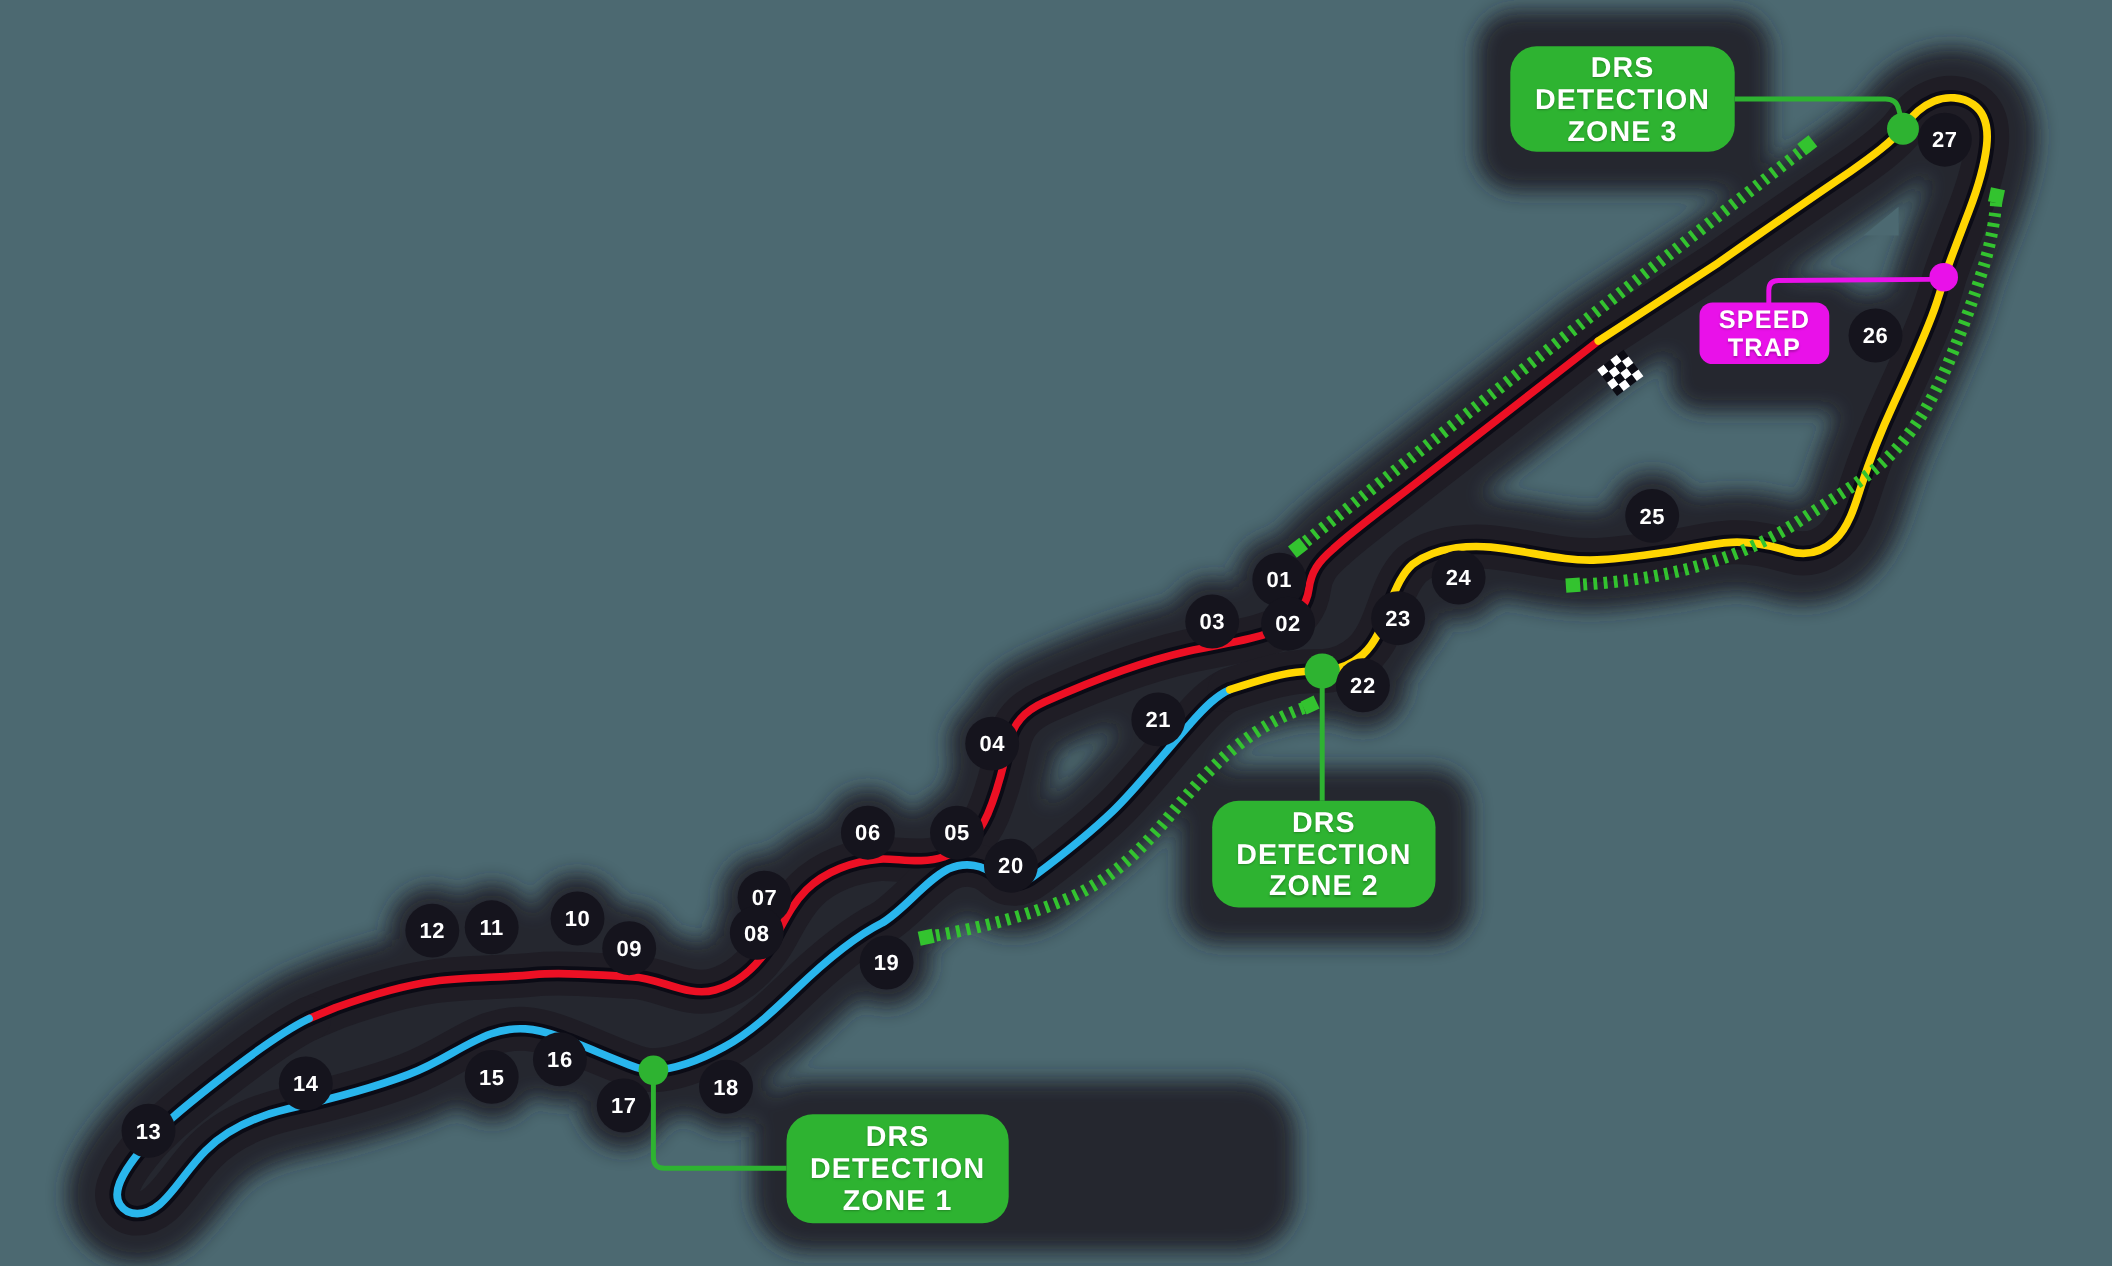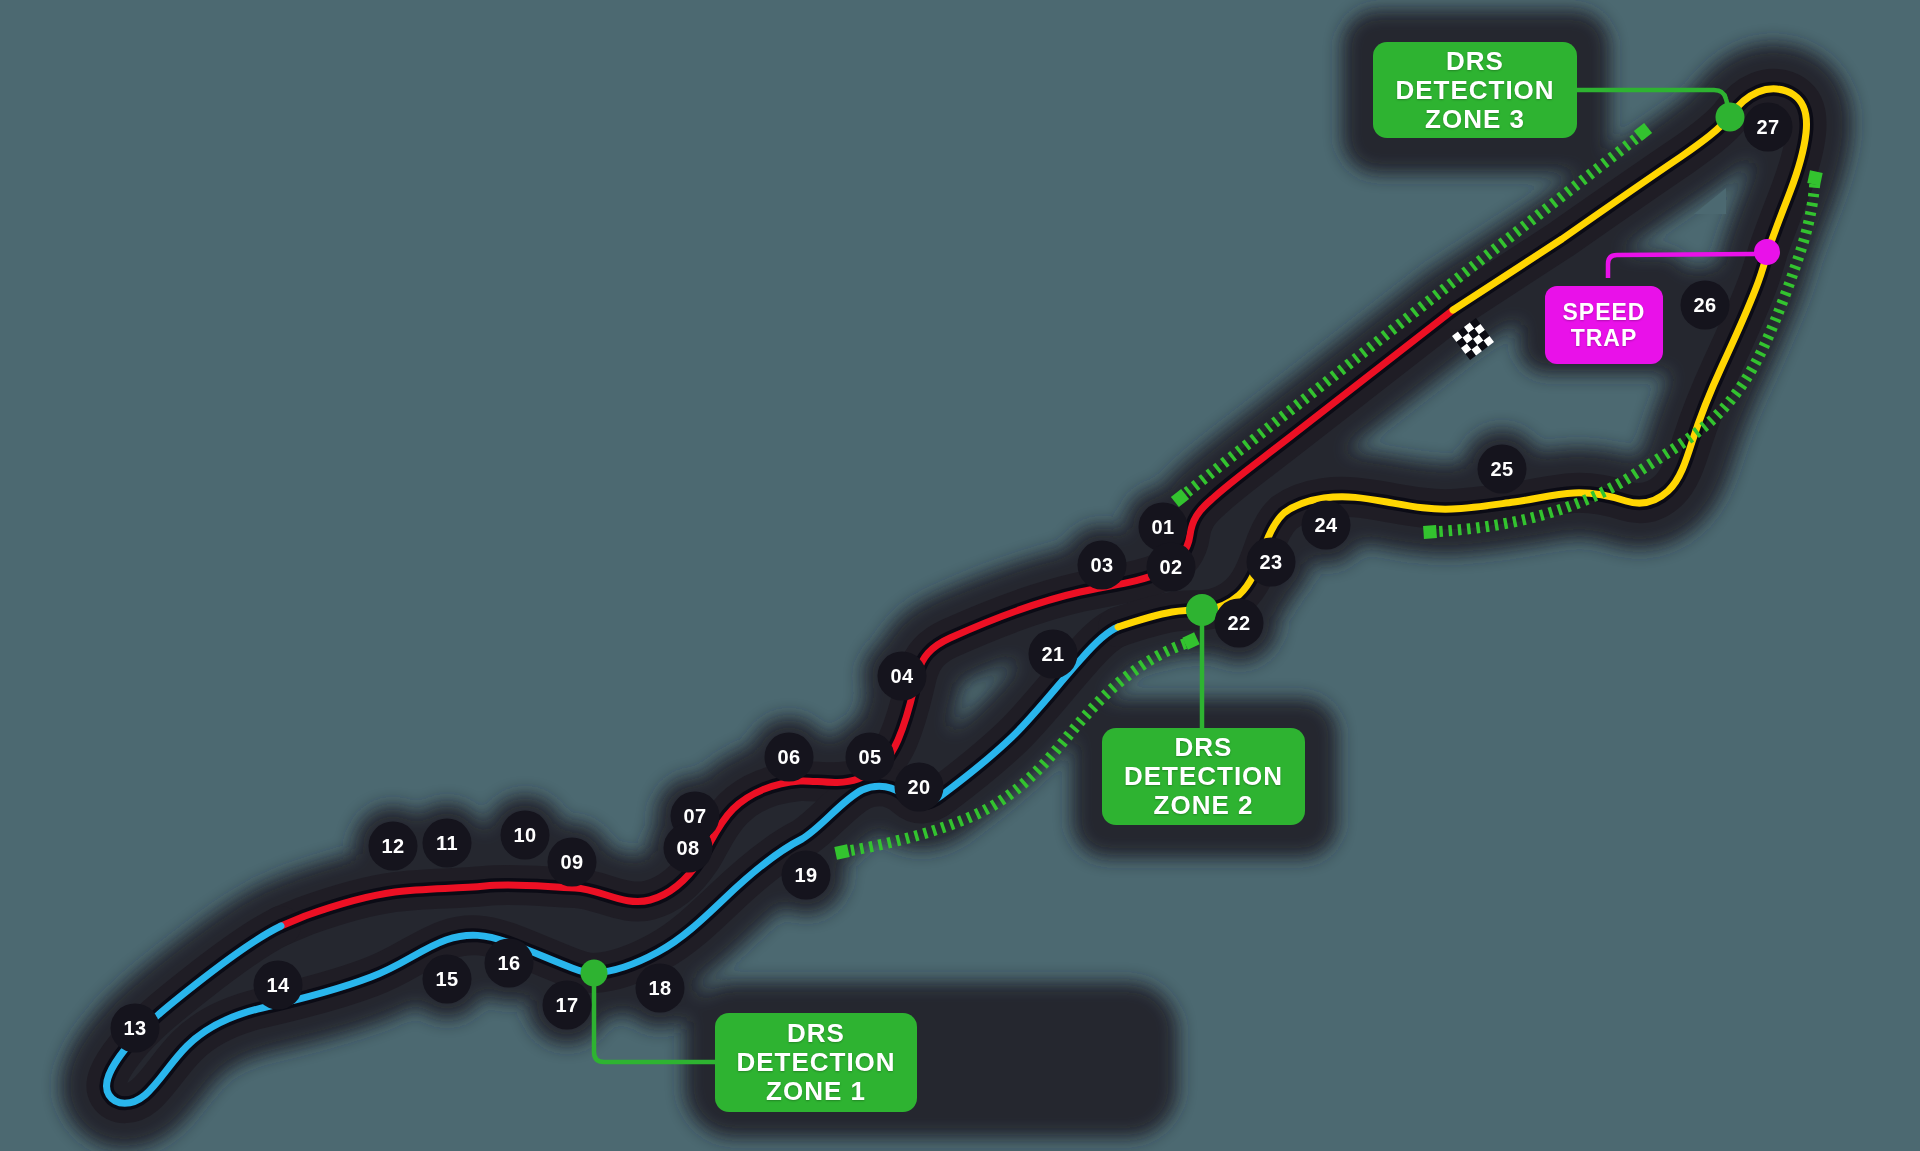--- a/index.html
+++ b/index.html
@@ -6,29 +6,29 @@
   body{
     width:1920px;height:1151px;overflow:hidden;position:relative;
     background:var(--bg,#4c6971);
     font-family:"Liberation Sans", sans-serif;
   }
   #stage{position:absolute;left:0;top:0;width:1920px;height:1151px;}
   svg{position:absolute;left:0;top:0;}
   .zone-label{
     position:absolute;display:flex;align-items:center;justify-content:center;
     background:var(--green,#2eb331);color:#fff;font-weight:700;
-    text-align:center;white-space:pre-line;border-radius:14px;
+    text-align:center;white-space:pre-line;border-radius:24px;
     font-size:26px;line-height:29px;letter-spacing:1px;
     text-shadow:0 1px 2px rgba(0,0,0,.25);
   }
   .zone-label.magenta{background:var(--magenta,#e911e9);font-size:23px;line-height:26px;border-radius:12px;}
   #drs3-label{left:1373px;top:42px;width:204px;height:96px;}
   #drs2-label{left:1102px;top:728px;width:203px;height:97px;}
   #drs1-label{left:715px;top:1013px;width:202px;height:99px;}
-  #speedtrap-label{left:1545px;top:286px;width:118px;height:78px;}
+  #speedtrap-label{left:1545px;top:275px;width:118px;height:56px;}
   .chip-text{
     font-family:"Liberation Sans",sans-serif;font-weight:700;font-size:20px;
     fill:var(--chiptext,#fff);text-anchor:middle;letter-spacing:.5px;
   }
 </style>
 </head>
 <body>
 
 <div id="stage">
 <svg width="1920" height="1151" viewBox="0 0 1920 1151">

